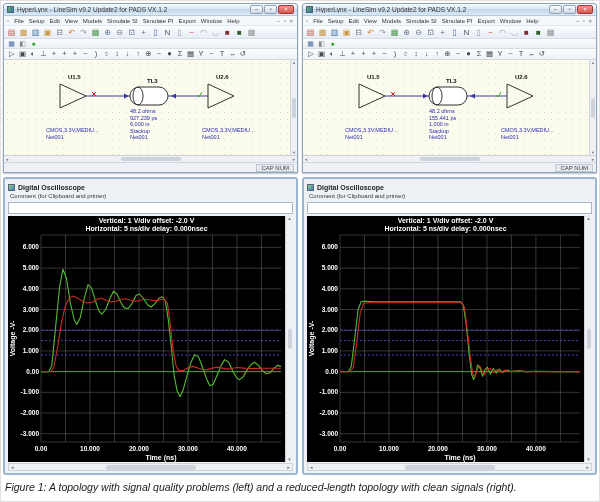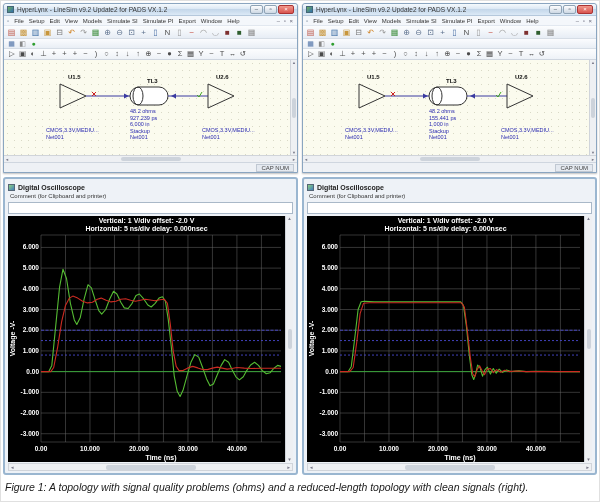--- a/index.html
+++ b/index.html
@@ -467,14 +467,14 @@
           </div>
       </div>
       <div class="scope-hscroll">
           <span>◄</span>
           <span class="scope-hthumb"></span>
           <span>►</span>
         </div>
     </div>
   </div>
 
-  <div class="caption">Figure 1: A topology with signal quality problems (ohms) and a reduced-length topology with clean signals (right).</div>
+  <div class="caption">Figure 1: A topology with signal quality problems (left) and a reduced-length topology with clean signals (right).</div>
 </div>
 
 </body></html>

